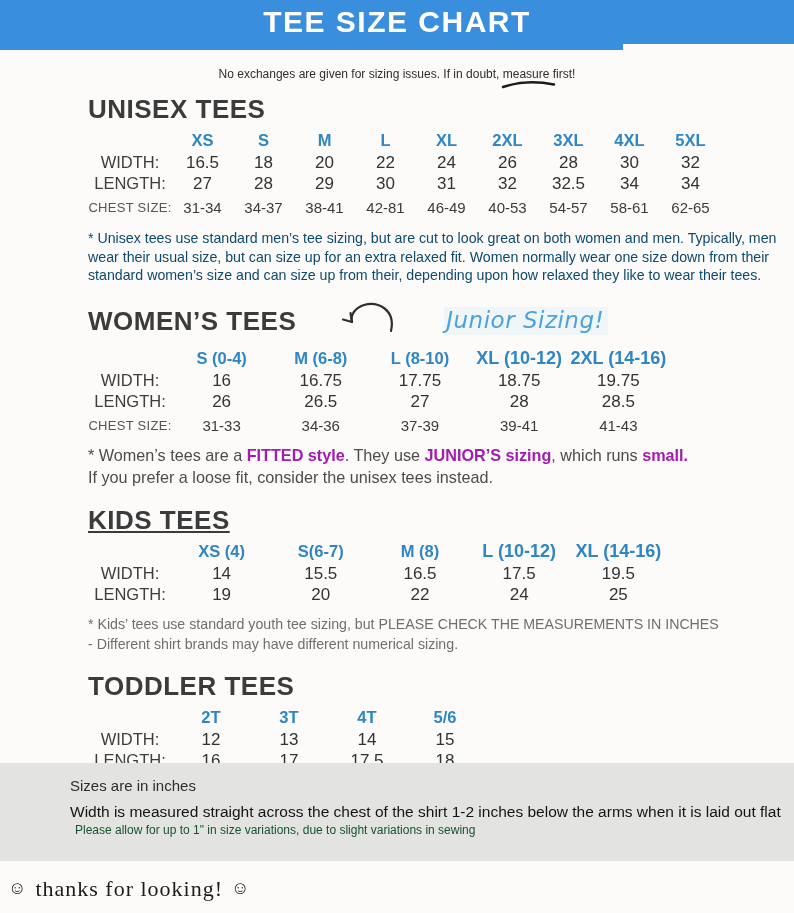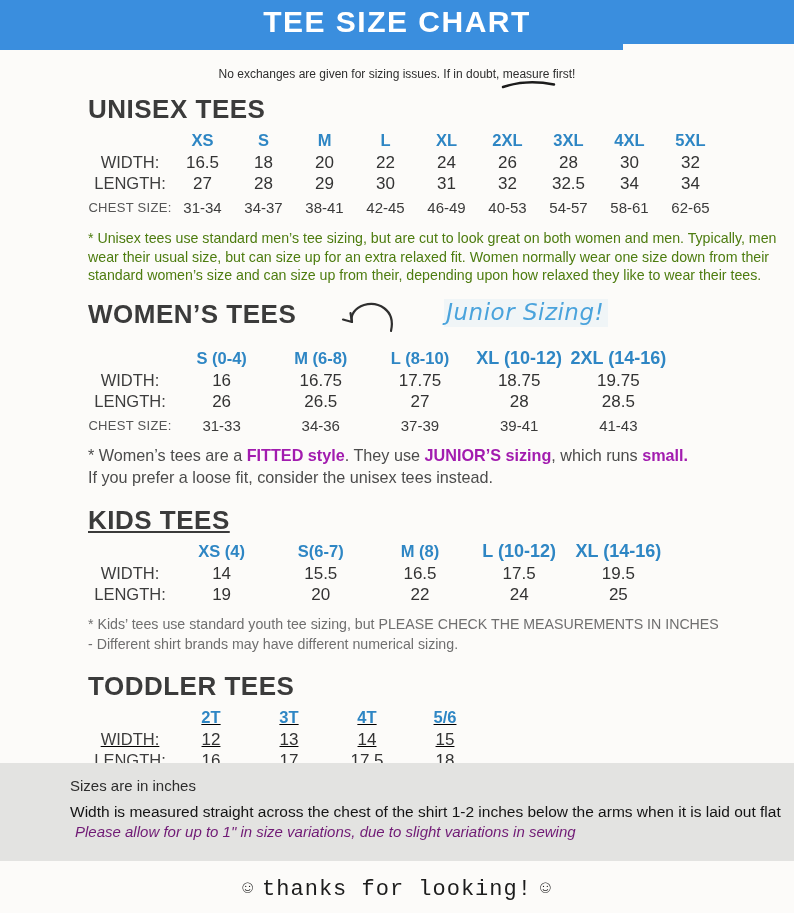--- a/index.html
+++ b/index.html
@@ -38,32 +38,32 @@
     font-weight:normal; text-align:center; padding:1px 0;
     font-size:17px; color:#333333; line-height:19px;
   }
   .tbl thead th { color:#2e86c4; font-weight:bold; font-size:16.5px; padding-bottom:2px; }
   .tbl tbody th { text-align:center; color:#3d3d3d; font-size:16.5px; }
   .tbl tbody tr:nth-child(3) th { font-size:13px; color:#555555; letter-spacing:0.3px; padding-top:4px; }
   .tbl tbody tr:nth-child(3) td { font-size:15px; color:#3b3b3b; padding-top:4px; }
   .tbl-unisex  { width:633px; }
   .tbl-womens  { width:580px; }
   .tbl-kids    { width:580px; }
-  .tbl-toddler { width:396px;text-decoration:underline; }
+  .tbl-toddler { width:396px; }
   .tbl thead th.corner { width:84px; }
   .tbl-womens thead th:nth-last-child(-n+2),
   .tbl-kids   thead th:nth-last-child(-n+2) { font-size:18px; }
 
   .section-note {
     margin-top:11px; width:694px; font-size:14.2px;
-    line-height:1.32; color:#4d7c0f;
-  }
-
-  
-  .womens-row { margin-top:14px; display:flex; align-items:flex-start;gap:43px; }
+    line-height:1.32; color:#0c4a6e;
+  }
+
+  
+  .womens-row { margin-top:14px; display:flex; align-items:center;gap:43px; }
   .junior-arrow { margin:0 4px 8px 2px; }
   .junior-note {
     font-family:"DejaVu Sans", sans-serif; font-style:italic;
     color:#4aa3dc; font-size:23px; letter-spacing:0.5px;
     background:rgba(140,200,235,0.10); padding:0 4px 2px 2px;
   }
   .womens-note1 { margin-top:10px; font-size:13.5px; color:#8b8b8b; }
   .womens-note2 { margin-top:9px; width:700px; font-size:16.2px; line-height:1.32; color:#4c4c4c; }
   .womens-note2 .b { font-weight:bold; color:#a21caf; }
 
@@ -72,25 +72,25 @@
   .kids-note { margin-top:10px; font-size:14.2px; line-height:1.4; color:#6f6f6f; }
   .toddler-title { margin-top:16px; }
 
   
   .footer {
     position:absolute; left:0; right:0; bottom:52px; height:98px;
     background:#e3e3e1; padding:14px 0 0 70px;
   }
   .footer .f1 { font-size:15px; color:#2d2d2d; margin-bottom:9px; }
   .footer .f2 { font-size:15.5px; color:#141414; margin-bottom:2px; }
-  .footer .f3 { font-size:15px; color:#701a75; padding-left:5px;font-style:italic; }
+  .footer .f3 { font-size:12px; color:#14532d; padding-left:5px; }
 
   .thanks {
-    position:absolute; bottom:11px; width:100%; text-align:center;
-    font-family:Liberation Mono, monospace;
+    position:absolute; bottom:11px; width:100%; text-align:left;
+    font-family:Liberation Serif, serif;
     font-size:22px; color:#1c1c1c; letter-spacing:1px;
   }
   .thanks .smiley { font-size:18px; position:relative; top:-2px; padding:0 8px; }
 </style>
 </head>
 <body>
 
 <div class="page">
 
   <div class="topbar">
@@ -146,21 +146,21 @@
               <td>32</td>
               <td>32.5</td>
               <td>34</td>
               <td>34</td>
             </tr>
             <tr>
               <th>CHEST SIZE:</th>
               <td>31-34</td>
               <td>34-37</td>
               <td>38-41</td>
-              <td>42-45</td>
+              <td>42-81</td>
               <td>46-49</td>
               <td>40-53</td>
               <td>54-57</td>
               <td>58-61</td>
               <td>62-65</td>
             </tr>
           </tbody>
         </table>
       <p class="section-note">* Unisex tees use standard men’s tee sizing, but are cut to look great on both women and men. Typically, men wear their usual size, but can size up for an extra relaxed fit. Women normally wear one size down from their standard women’s size and can size up from their, depending upon how relaxed they like to wear their tees.</p>
     </section>

